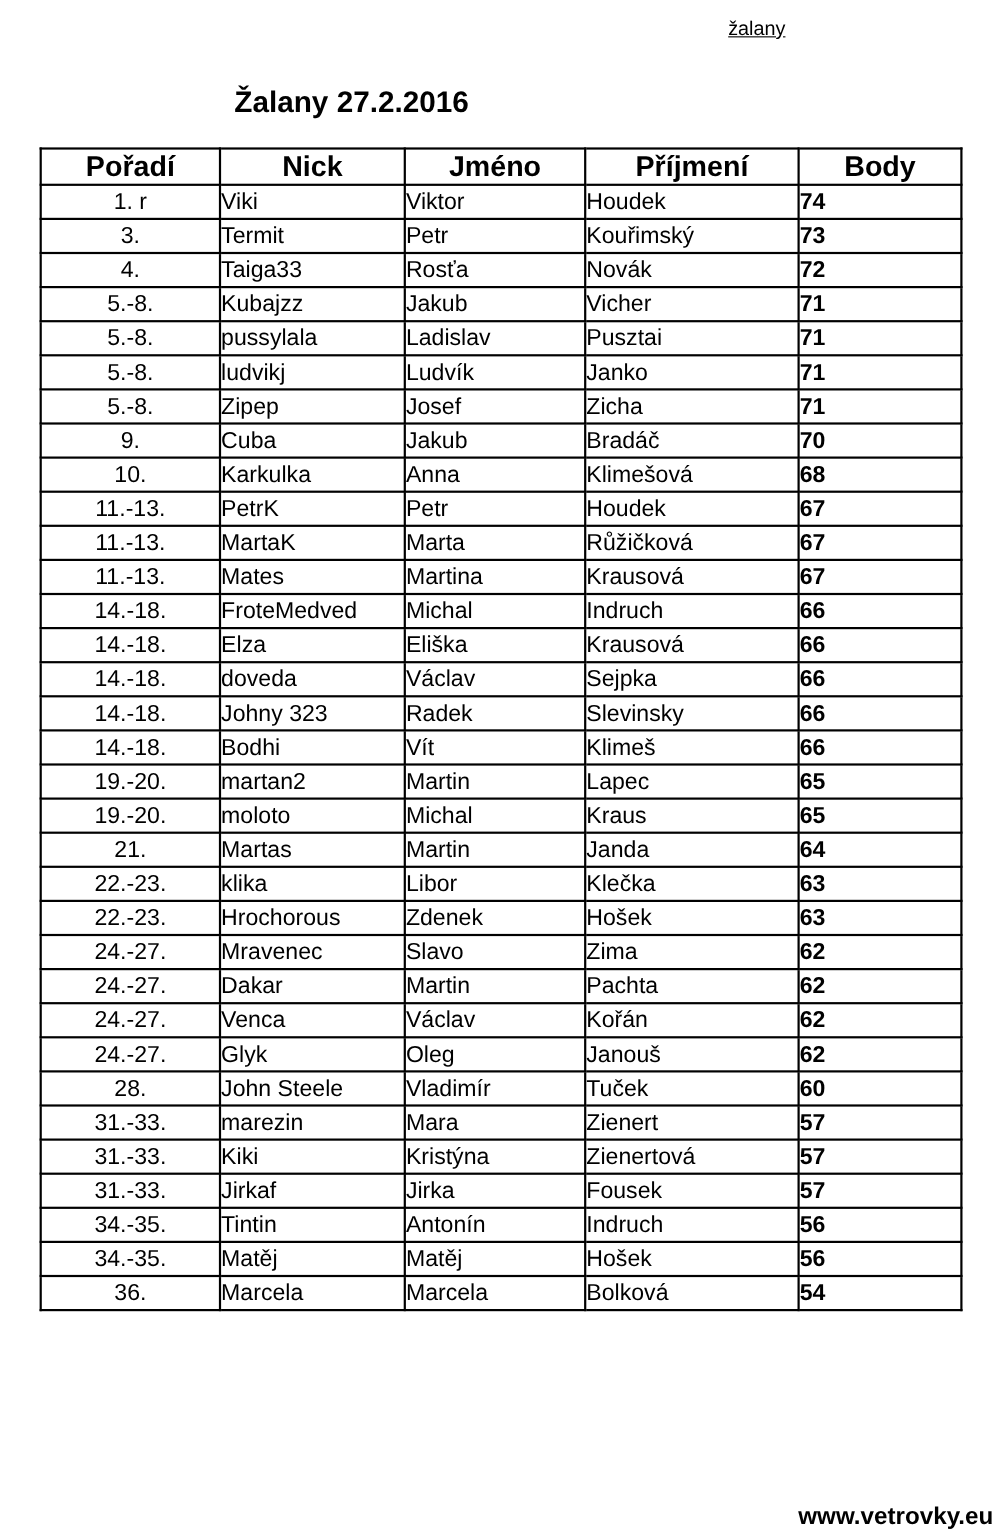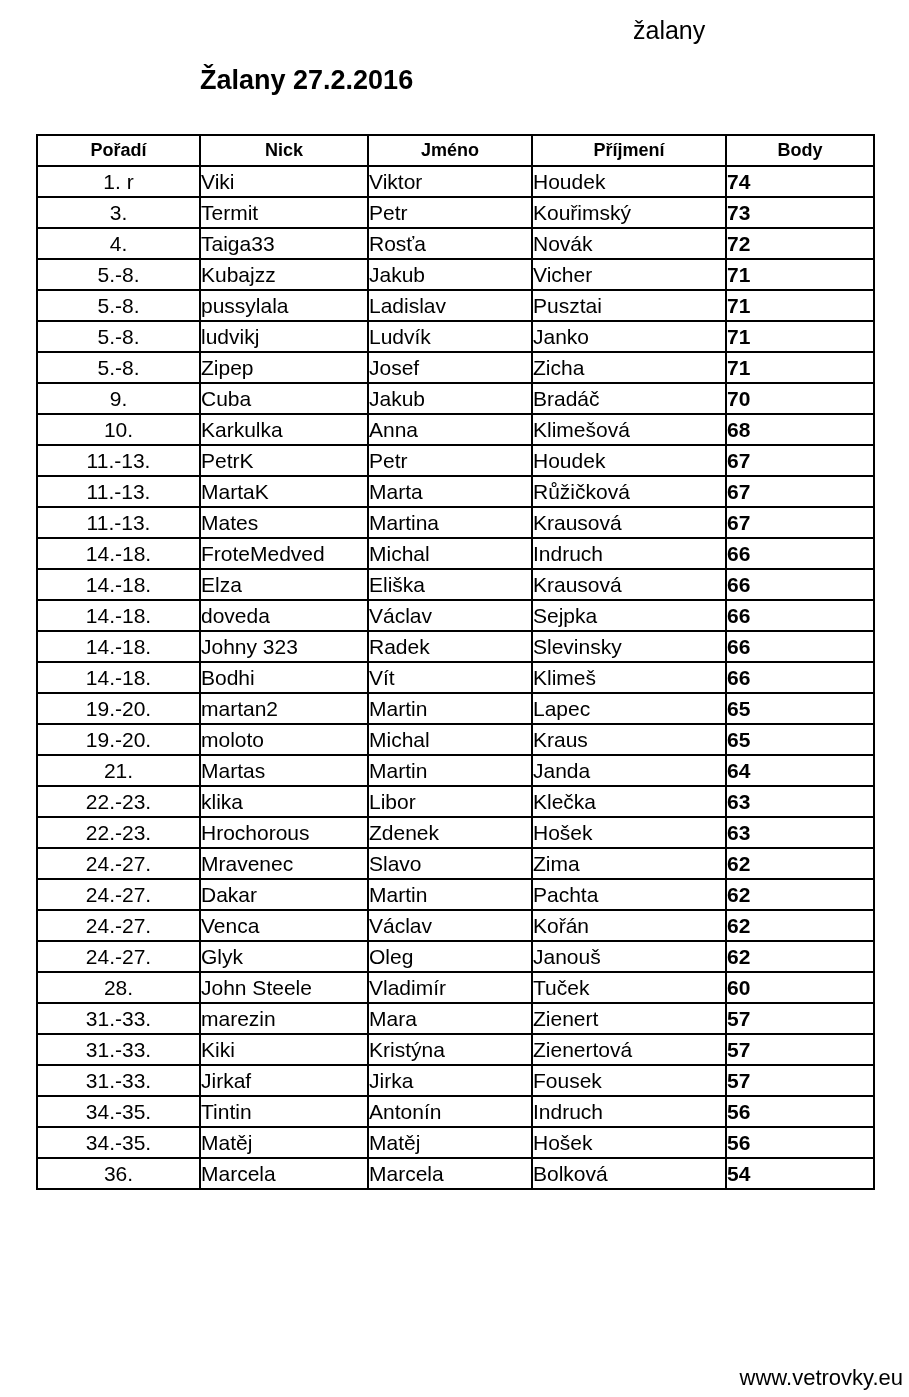--- a/index.html
+++ b/index.html
@@ -9,29 +9,30 @@
     width: 909px;
     height: 1397px;
     background: #ffffff;
     color: #000000;
     font-family: "Liberation Sans", sans-serif;
     overflow: hidden;
   }
   .header-note {
     position: absolute;
     top: 16px;
-    left: 633px;
-    font-size: 25px;
+    left: 662px;
+    font-size: 18px;
     font-weight: normal;
+    text-decoration: underline;
   }
   .doc-title {
     position: absolute;
     top: 62px;
     left: 197px;
-    margin: 3px;
+    margin: 16px;
     font-size: 27px;
     font-weight: bold;
   }
   table.results {
     position: absolute;
     top: 134px;
     left: 36px;
     width: 837px;
     border-collapse: collapse;
     table-layout: fixed;
@@ -40,33 +41,33 @@
   table.results td {
     border: 2px solid #000000;
     height: 31px;
     padding: 0;
     font-size: 21px;
     vertical-align: middle;
     white-space: nowrap;
     overflow: hidden;
   }
   table.results th {
-    font-size: 18px;
+    font-size: 26px;
     font-weight: bold;
     text-align: center;
   }
   .c-rank   { text-align: center; }
   .c-nick, .c-first, .c-last { text-align: left; padding-left: 8px; }
   .c-points { text-align: left; padding-right: 8px; font-weight: bold; }
   .footer-url {
     position: absolute;
     top: 1365px;
     right: 6px;
     font-size: 22px;
-    font-weight: normal;
+    font-weight: bold;
   }
 </style>
 </head>
 <body>
 
 <div class="page">
 
   <div class="header-note">žalany</div>
 
   <h1 class="doc-title">Žalany 27.2.2016</h1>

